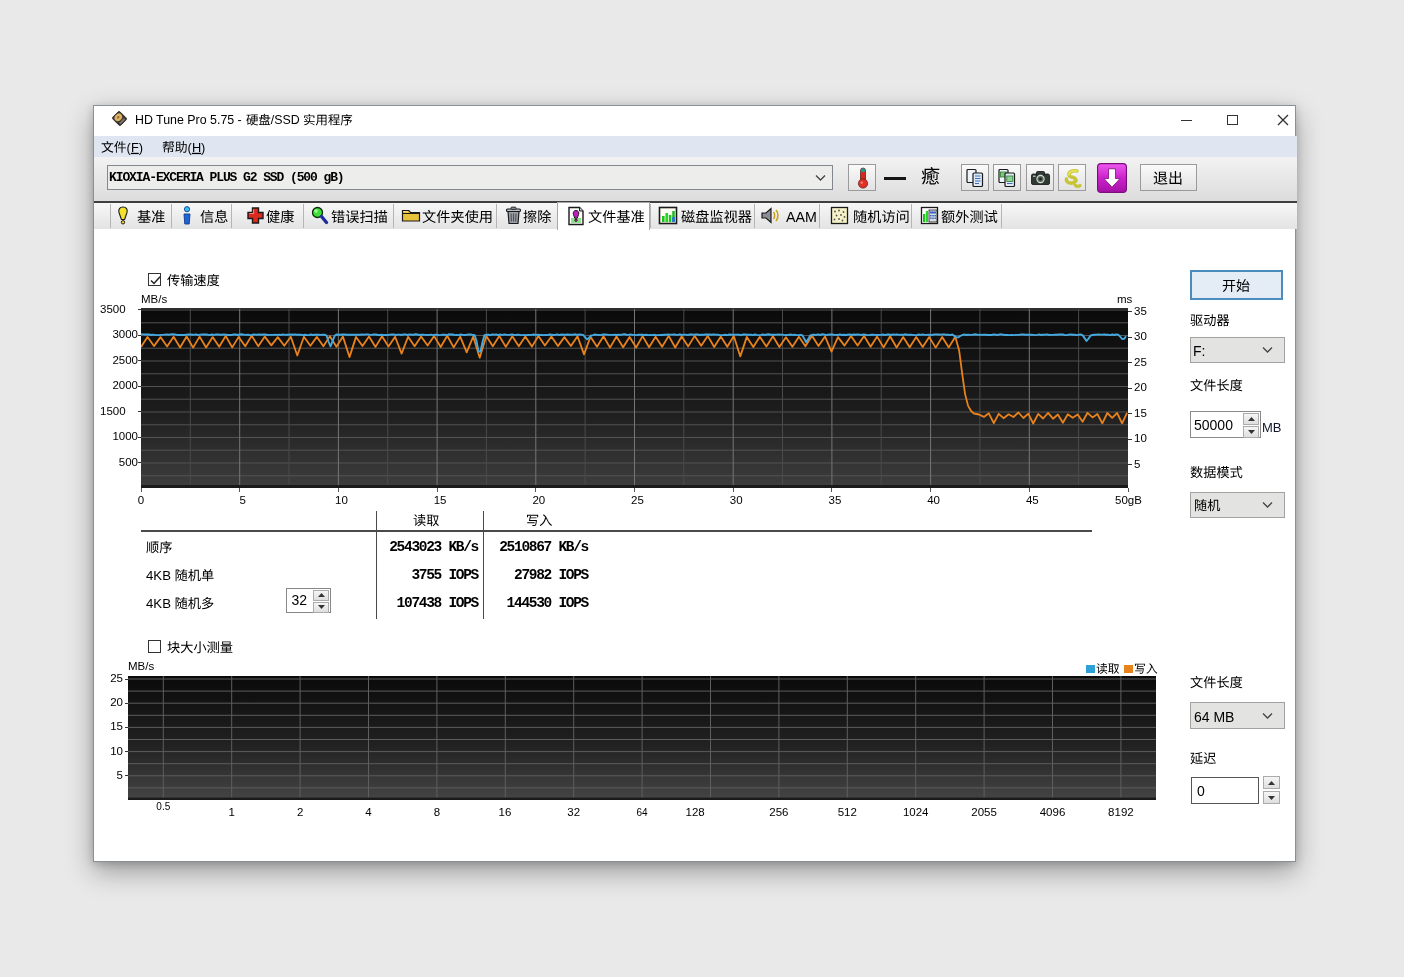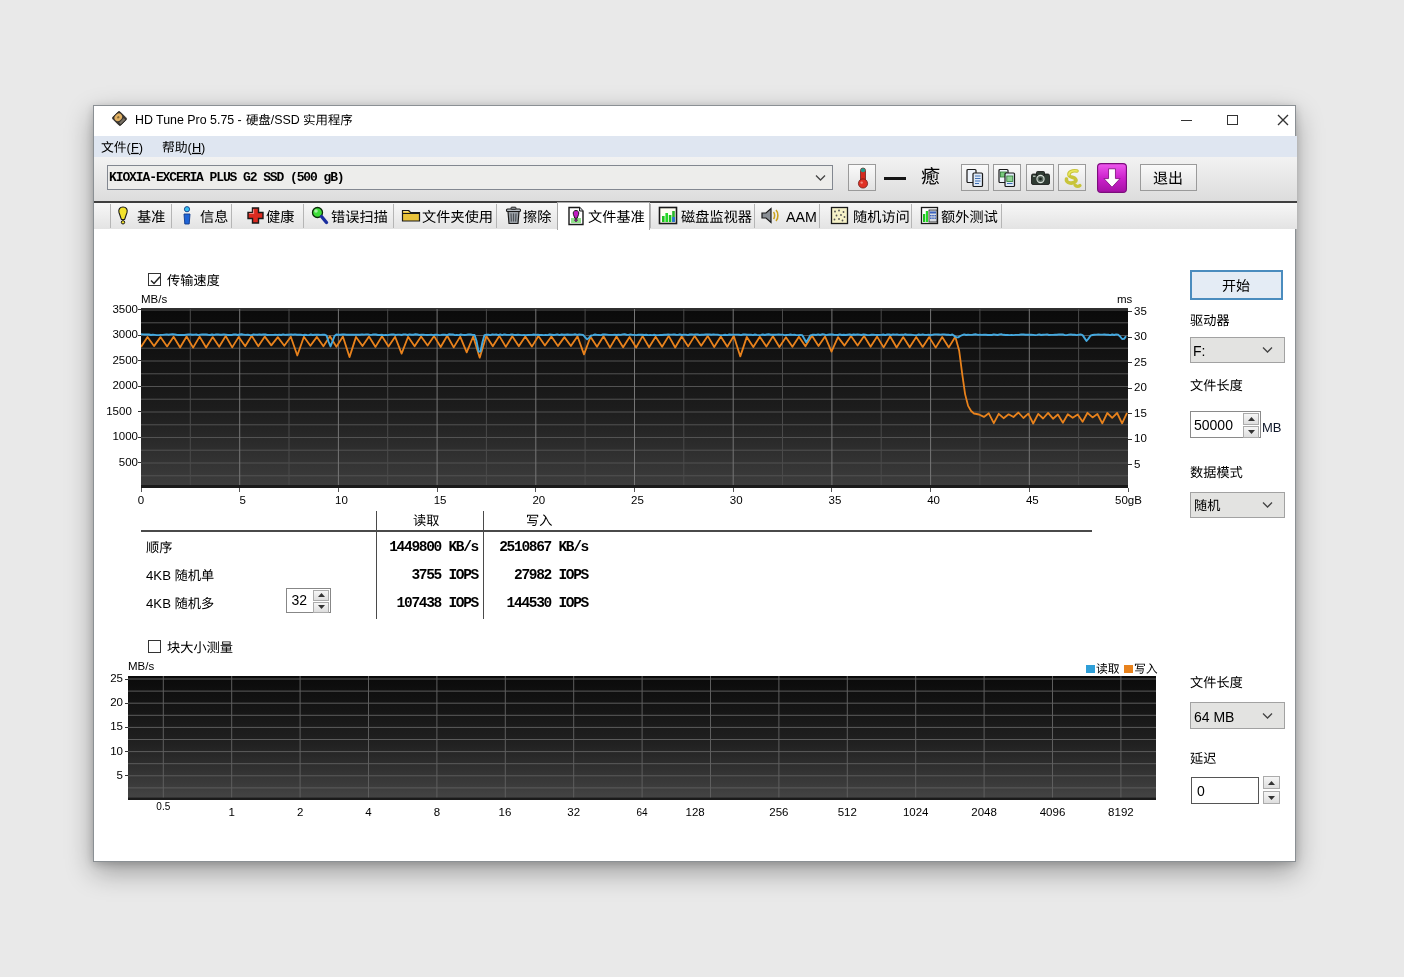--- a/index.html
+++ b/index.html
@@ -394,25 +394,25 @@
 <div style="position:absolute;left:239.2px;top:488px;width:1px;height:4px;background:#555;"></div>
 <div style="position:absolute;left:337.9px;top:488px;width:1px;height:4px;background:#555;"></div>
 <div style="position:absolute;left:436.6px;top:488px;width:1px;height:4px;background:#555;"></div>
 <div style="position:absolute;left:535.3px;top:488px;width:1px;height:4px;background:#555;"></div>
 <div style="position:absolute;left:634px;top:488px;width:1px;height:4px;background:#555;"></div>
 <div style="position:absolute;left:732.7px;top:488px;width:1px;height:4px;background:#555;"></div>
 <div style="position:absolute;left:831.4px;top:488px;width:1px;height:4px;background:#555;"></div>
 <div style="position:absolute;left:930.1px;top:488px;width:1px;height:4px;background:#555;"></div>
 <div style="position:absolute;left:1028.8px;top:488px;width:1px;height:4px;background:#555;"></div>
 <div style="position:absolute;left:1127.5px;top:488px;width:1px;height:4px;background:#555;"></div>
-<div style="position:absolute;left:100px;top:302.8px;width:38px;font-family:'Liberation Sans',sans-serif;font-size:11.5px;color:#000;font-weight:normal;white-space:pre;line-height:13.57px;text-align:right;">3500</div>
+<div style="position:absolute;left:100px;top:302.8px;width:38px;font-family:'Liberation Sans',sans-serif;font-size:11.5px;color:#000;font-weight:normal;white-space:pre;line-height:13.57px;text-align:left;">3500</div>
 <div style="position:absolute;left:100px;top:328.3px;width:38px;font-family:'Liberation Sans',sans-serif;font-size:11.5px;color:#000;font-weight:normal;white-space:pre;line-height:13.57px;text-align:right;">3000</div>
 <div style="position:absolute;left:100px;top:353.8px;width:38px;font-family:'Liberation Sans',sans-serif;font-size:11.5px;color:#000;font-weight:normal;white-space:pre;line-height:13.57px;text-align:right;">2500</div>
 <div style="position:absolute;left:100px;top:379.3px;width:38px;font-family:'Liberation Sans',sans-serif;font-size:11.5px;color:#000;font-weight:normal;white-space:pre;line-height:13.57px;text-align:right;">2000</div>
-<div style="position:absolute;left:100px;top:404.8px;width:38px;font-family:'Liberation Sans',sans-serif;font-size:11.5px;color:#000;font-weight:normal;white-space:pre;line-height:13.57px;text-align:center;">1500</div>
+<div style="position:absolute;left:100px;top:404.8px;width:38px;font-family:'Liberation Sans',sans-serif;font-size:11.5px;color:#000;font-weight:normal;white-space:pre;line-height:13.57px;text-align:left;">1500</div>
 <div style="position:absolute;left:100px;top:430.3px;width:38px;font-family:'Liberation Sans',sans-serif;font-size:11.5px;color:#000;font-weight:normal;white-space:pre;line-height:13.57px;text-align:right;">1000</div>
 <div style="position:absolute;left:100px;top:455.8px;width:38px;font-family:'Liberation Sans',sans-serif;font-size:11.5px;color:#000;font-weight:normal;white-space:pre;line-height:13.57px;text-align:right;">500</div>
 <div style="position:absolute;left:1134px;top:304.8px;font-family:'Liberation Sans',sans-serif;font-size:11.5px;color:#000;font-weight:normal;white-space:pre;line-height:13.57px;">35</div>
 <div style="position:absolute;left:1134px;top:330.3px;font-family:'Liberation Sans',sans-serif;font-size:11.5px;color:#000;font-weight:normal;white-space:pre;line-height:13.57px;">30</div>
 <div style="position:absolute;left:1134px;top:355.8px;font-family:'Liberation Sans',sans-serif;font-size:11.5px;color:#000;font-weight:normal;white-space:pre;line-height:13.57px;">25</div>
 <div style="position:absolute;left:1134px;top:381.3px;font-family:'Liberation Sans',sans-serif;font-size:11.5px;color:#000;font-weight:normal;white-space:pre;line-height:13.57px;">20</div>
 <div style="position:absolute;left:1134px;top:406.8px;font-family:'Liberation Sans',sans-serif;font-size:11.5px;color:#000;font-weight:normal;white-space:pre;line-height:13.57px;">15</div>
 <div style="position:absolute;left:1134px;top:432.3px;font-family:'Liberation Sans',sans-serif;font-size:11.5px;color:#000;font-weight:normal;white-space:pre;line-height:13.57px;">10</div>
 <div style="position:absolute;left:1134px;top:457.8px;font-family:'Liberation Sans',sans-serif;font-size:11.5px;color:#000;font-weight:normal;white-space:pre;line-height:13.57px;">5</div>
 <div style="position:absolute;left:126px;top:494px;width:30px;font-family:'Liberation Sans',sans-serif;font-size:11.5px;color:#000;font-weight:normal;white-space:pre;line-height:13.57px;text-align:center;">0</div>
@@ -446,21 +446,21 @@
       <use href="#g968F" transform="translate(28.6,11.1) scale(0.0132,-0.0132)"></use>
       <use href="#g673A" transform="translate(41.8,11.1) scale(0.0132,-0.0132)"></use>
       <use href="#g5355" transform="translate(55.0,11.1) scale(0.0132,-0.0132)"></use>
     </svg></div>
 <div style="position:absolute;left:146px;top:596.5px;line-height:0;"><svg width="69" height="15" viewBox="0 0 69 15" fill="#000" style="overflow:visible">
       <text x="0.0" y="11.1" font-family="Liberation Sans" font-size="13.2">4KB </text>
       <use href="#g968F" transform="translate(28.6,11.1) scale(0.0132,-0.0132)"></use>
       <use href="#g673A" transform="translate(41.8,11.1) scale(0.0132,-0.0132)"></use>
       <use href="#g591A" transform="translate(55.0,11.1) scale(0.0132,-0.0132)"></use>
     </svg></div>
-<div style="position:absolute;left:308px;top:538.5px;width:170px;font-family:'Liberation Mono',sans-serif;font-size:14.5px;color:#000;font-weight:bold;white-space:pre;line-height:17.11px;letter-spacing:-1.3px;text-align:right;">1449800 KB/s</div>
+<div style="position:absolute;left:308px;top:538.5px;width:170px;font-family:'Liberation Mono',sans-serif;font-size:14.5px;color:#000;font-weight:bold;white-space:pre;line-height:17.11px;letter-spacing:-1.3px;text-align:right;">2543023 KB/s</div>
 <div style="position:absolute;left:418px;top:538.5px;width:170px;font-family:'Liberation Mono',sans-serif;font-size:14.5px;color:#000;font-weight:bold;white-space:pre;line-height:17.11px;letter-spacing:-1.3px;text-align:right;">2510867 KB/s</div>
 <div style="position:absolute;left:308px;top:566.5px;width:170px;font-family:'Liberation Mono',sans-serif;font-size:14.5px;color:#000;font-weight:bold;white-space:pre;line-height:17.11px;letter-spacing:-1.3px;text-align:right;">3755 IOPS</div>
 <div style="position:absolute;left:418px;top:566.5px;width:170px;font-family:'Liberation Mono',sans-serif;font-size:14.5px;color:#000;font-weight:bold;white-space:pre;line-height:17.11px;letter-spacing:-1.3px;text-align:right;">27982 IOPS</div>
 <div style="position:absolute;left:308px;top:594.5px;width:170px;font-family:'Liberation Mono',sans-serif;font-size:14.5px;color:#000;font-weight:bold;white-space:pre;line-height:17.11px;letter-spacing:-1.3px;text-align:right;">107438 IOPS</div>
 <div style="position:absolute;left:418px;top:594.5px;width:170px;font-family:'Liberation Mono',sans-serif;font-size:14.5px;color:#000;font-weight:bold;white-space:pre;line-height:17.11px;letter-spacing:-1.3px;text-align:right;">144530 IOPS</div>
 <div style="position:absolute;left:286px;top:588px;width:45px;height:25px;background:#fff;border:1px solid #878787;"></div>
 <div style="position:absolute;left:291.5px;top:591.7px;font-family:'Liberation Sans',sans-serif;font-size:14px;color:#000;font-weight:normal;white-space:pre;line-height:16.52px;">32</div>
 <div style="position:absolute;left:313px;top:589.5px;width:16px;height:11px;background:linear-gradient(#f6f6f6,#dedede);border:1px solid #ababab;"></div>
 <div style="position:absolute;left:313px;top:601.5px;width:16px;height:11px;background:linear-gradient(#f6f6f6,#dedede);border:1px solid #ababab;"></div>
 <div style="position:absolute;left:318px;top:593px;line-height:0;"><svg width="8" height="5">
@@ -539,21 +539,21 @@
 <div style="position:absolute;left:275.1px;top:806px;width:50px;font-family:'Liberation Sans',sans-serif;font-size:11.5px;color:#000;font-weight:normal;white-space:pre;line-height:13.57px;text-align:center;">2</div>
 <div style="position:absolute;left:343.5px;top:806px;width:50px;font-family:'Liberation Sans',sans-serif;font-size:11.5px;color:#000;font-weight:normal;white-space:pre;line-height:13.57px;text-align:center;">4</div>
 <div style="position:absolute;left:411.9px;top:806px;width:50px;font-family:'Liberation Sans',sans-serif;font-size:11.5px;color:#000;font-weight:normal;white-space:pre;line-height:13.57px;text-align:center;">8</div>
 <div style="position:absolute;left:480px;top:806px;width:50px;font-family:'Liberation Sans',sans-serif;font-size:11.5px;color:#000;font-weight:normal;white-space:pre;line-height:13.57px;text-align:center;">16</div>
 <div style="position:absolute;left:548.7px;top:806px;width:50px;font-family:'Liberation Sans',sans-serif;font-size:11.5px;color:#000;font-weight:normal;white-space:pre;line-height:13.57px;text-align:center;">32</div>
 <div style="position:absolute;left:617.1px;top:806px;width:50px;font-family:'Liberation Sans',sans-serif;font-size:10px;color:#000;font-weight:normal;white-space:pre;line-height:13.57px;text-align:center;">64</div>
 <div style="position:absolute;left:685.5px;top:806px;width:50px;font-family:'Liberation Sans',sans-serif;font-size:11.5px;color:#000;font-weight:normal;white-space:pre;line-height:13.57px;text-align:left;">128</div>
 <div style="position:absolute;left:753.9px;top:806px;width:50px;font-family:'Liberation Sans',sans-serif;font-size:11.5px;color:#000;font-weight:normal;white-space:pre;line-height:13.57px;text-align:center;">256</div>
 <div style="position:absolute;left:822.3px;top:806px;width:50px;font-family:'Liberation Sans',sans-serif;font-size:11.5px;color:#000;font-weight:normal;white-space:pre;line-height:13.57px;text-align:center;">512</div>
 <div style="position:absolute;left:890.7px;top:806px;width:50px;font-family:Liberation Sans, sans-serif;font-size:11.5px;color:#000;font-weight:normal;white-space:pre;line-height:13.57px;text-align:center;">1024</div>
-<div style="position:absolute;left:959.1px;top:806px;width:50px;font-family:'Liberation Sans',sans-serif;font-size:11.5px;color:#000;font-weight:normal;white-space:pre;line-height:13.57px;text-align:center;">2048</div>
+<div style="position:absolute;left:959.1px;top:806px;width:50px;font-family:'Liberation Sans',sans-serif;font-size:11.5px;color:#000;font-weight:normal;white-space:pre;line-height:13.57px;text-align:center;">2055</div>
 <div style="position:absolute;left:1027.5px;top:806px;width:50px;font-family:'Liberation Sans',sans-serif;font-size:11.5px;color:#000;font-weight:normal;white-space:pre;line-height:13.57px;text-align:center;">4096</div>
 <div style="position:absolute;left:1095.9px;top:806px;width:50px;font-family:'Liberation Sans',sans-serif;font-size:11.5px;color:#000;font-weight:normal;white-space:pre;line-height:13.57px;text-align:center;">8192</div>
 <div style="position:absolute;left:1190px;top:270px;width:93px;height:30px;background:#e4ecf5;border:2px solid #4a8cbe;"></div>
 <div style="position:absolute;left:1222px;top:278.5px;line-height:0;"><svg width="29" height="16" viewBox="0 0 29 16" fill="#000" style="overflow:visible">
       <use href="#g5F00" transform="translate(0.0,11.8) scale(0.0140,-0.0140)"></use>
       <use href="#g59CB" transform="translate(14.0,11.8) scale(0.0140,-0.0140)"></use>
     </svg></div>
 <div style="position:absolute;left:1190px;top:313.5px;line-height:0;"><svg width="41" height="15" viewBox="0 0 41 15" fill="#000" style="overflow:visible">
       <use href="#g9A71" transform="translate(0.0,11.1) scale(0.0132,-0.0132)"></use>
       <use href="#g52A8" transform="translate(13.2,11.1) scale(0.0132,-0.0132)"></use>

